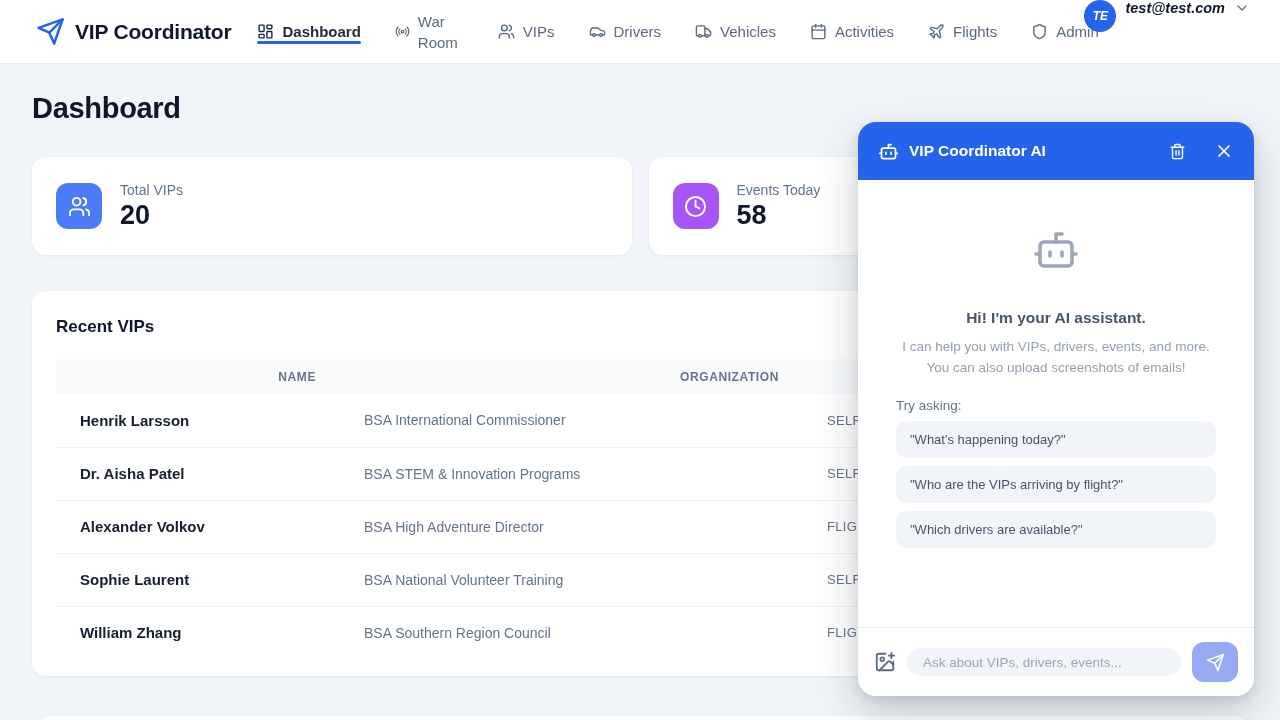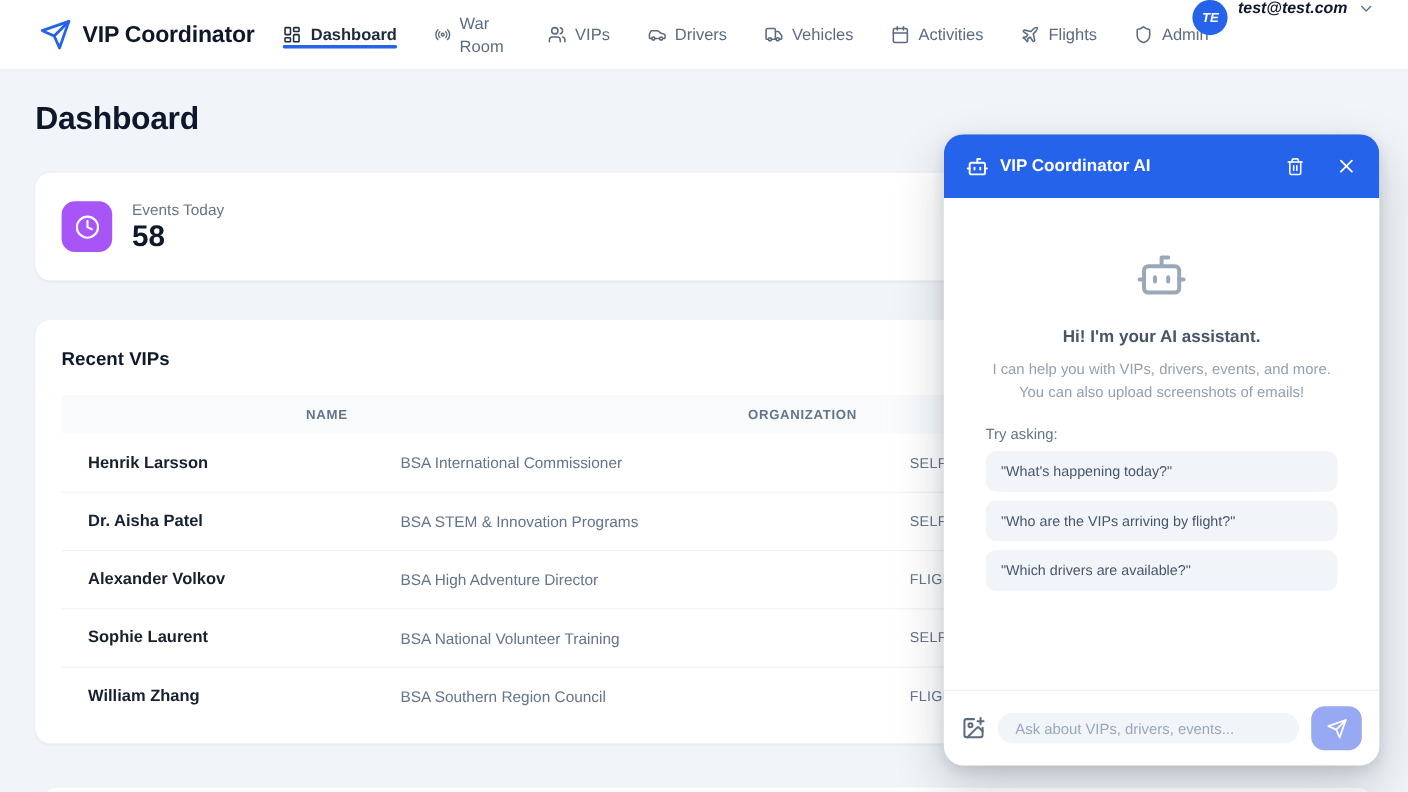--- a/index.html
+++ b/index.html
@@ -100,21 +100,21 @@
   .chat-header {
     flex: none; height: 58px; background: #2563eb; color: #fff;
     display: flex; align-items: center; gap: 10px; padding: 12px 20px;
   }
   .chat-title { flex: 1; font-size: 15.5px; font-weight: 700; }
   .icon-btn { color: #fff; cursor: pointer; display: flex; align-items: center; }
   .icon-btn + .icon-btn { margin-left: 18px; }
 
   .chat-body { flex: 1; display: flex; flex-direction: column; align-items: center; padding: 46px 38px 0; }
   .bot-big { color: #9aa7b8; }
-  .chat-greeting { margin-top: 24px; font-size: 15.5px; font-weight: 700; color: #475569; }
+  .chat-greeting { margin-top: 35px; font-size: 15.5px; font-weight: 700; color: #475569; }
   .chat-desc { margin-top: 9px; font-size: 13.5px; line-height: 21px; color: #93a0b1; text-align: center; white-space: nowrap; }
   .try-label { align-self: flex-start; margin-top: 20px; font-size: 13.5px; color: #64748b; }
   .chip {
     width: 100%; background: #f1f5f9; border-radius: 10px;
     padding: 11px 14px; font-size: 13px; color: #475569; margin-top: 8px; cursor: pointer;
   }
   .chip:first-of-type { margin-top: 10px; }
 
   .chat-footer {
     flex: none; border-top: 1px solid #e9eef4; padding: 14px 16px;
@@ -241,20 +241,34 @@
           <path d="m6 9 6 6 6-6"></path>
         </svg>
     </span>
   </div>
 </header>
 
 <main class="main">
   <h1 class="page-title">Dashboard</h1>
 
   <section class="stats">
+    <div class="stat-card">
+      <div class="stat-icon blue">
+        <svg width="23" height="23" viewBox="0 0 24 24" fill="none" stroke="currentColor" stroke-width="2" stroke-linecap="round" stroke-linejoin="round">
+            <path d="M16 21v-2a4 4 0 0 0-4-4H6a4 4 0 0 0-4 4v2"></path>
+            <circle cx="9" cy="7" r="4"></circle>
+            <path d="M22 21v-2a4 4 0 0 0-3-3.87"></path>
+            <path d="M16 3.13a4 4 0 0 1 0 7.75"></path>
+          </svg>
+      </div>
+      <div>
+        <div class="stat-label">Total VIPs</div>
+        <div class="stat-value">20</div>
+      </div>
+    </div>
     <div class="stat-card">
       <div class="stat-icon purple">
         <svg width="23" height="23" viewBox="0 0 24 24" fill="none" stroke="currentColor" stroke-width="2" stroke-linecap="round" stroke-linejoin="round">
             <circle cx="12" cy="12" r="10"></circle>
             <polyline points="12 6 12 12 16 14"></polyline>
           </svg>
       </div>
       <div>
         <div class="stat-label">Events Today</div>
         <div class="stat-value">58</div>

